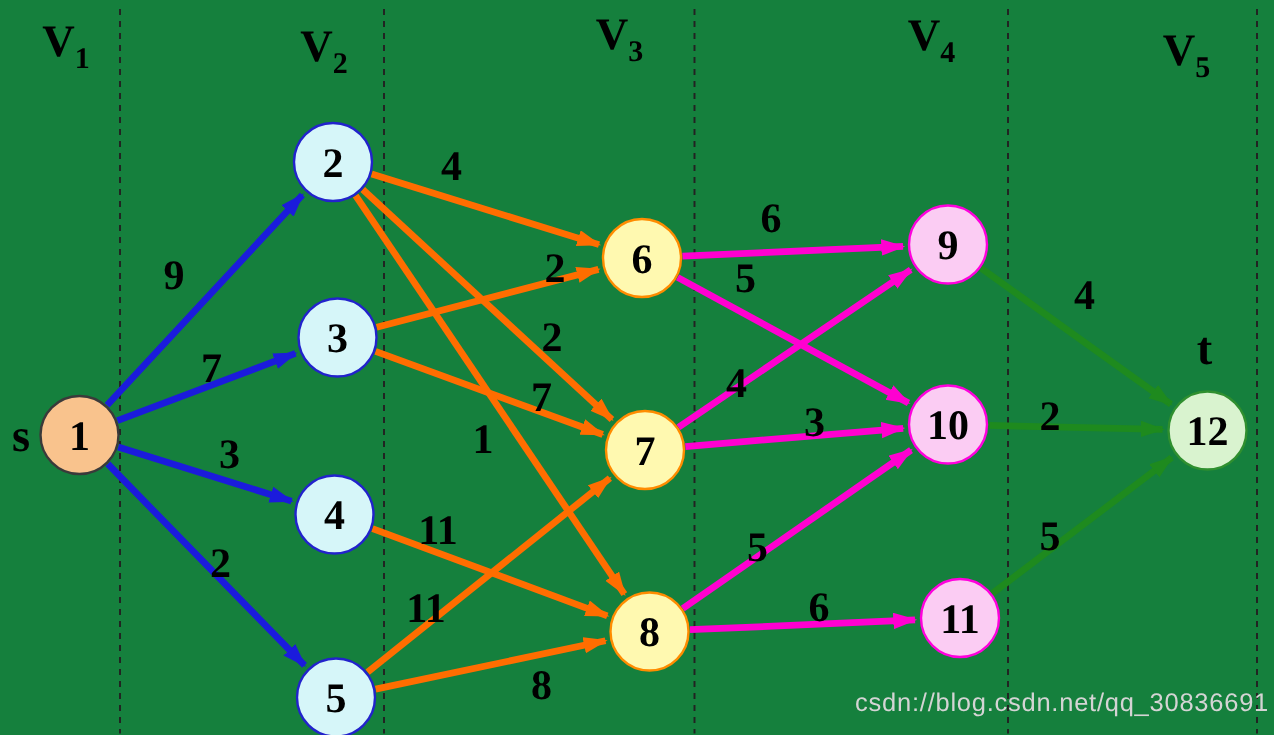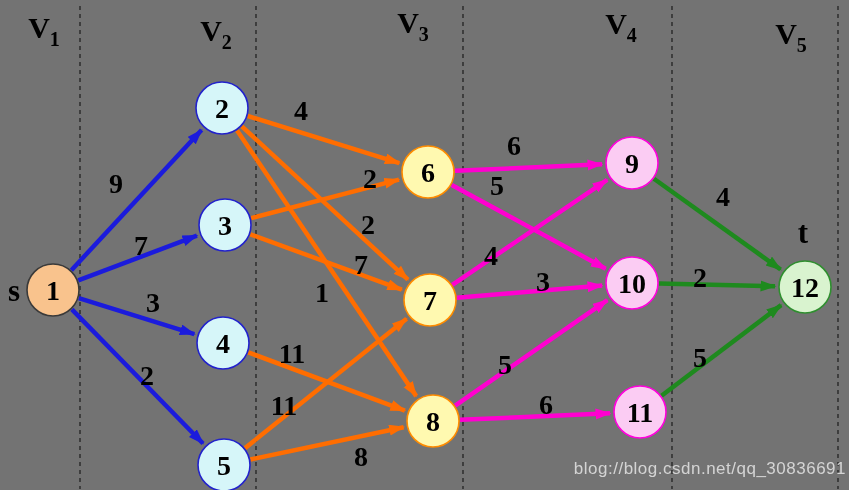--- a/index.html
+++ b/index.html
@@ -1,19 +1,19 @@
 <!DOCTYPE html>
 <html><head>
 <meta charset="utf-8">
 <style>
   html,body{margin:0;padding:0;background:#ffffff;}
   #stage{
     position:relative;
     width:849px;height:490px;
-    background:#737373;
+    background:#15803d;
     overflow:hidden;
     font-family:"Liberation Serif", serif;
   }
   #graph-svg{position:absolute;left:0;top:0;}
   #watermark{
     position:absolute;
     top:459px;right:3px;
     font-family:"Liberation Sans", sans-serif;
     font-size:17px;
     color:#d4d4d4;
@@ -136,14 +136,14 @@
         <circle cx="640" cy="412" r="26" fill="#fbccf3" stroke="#ff00dd" stroke-width="1.6"></circle>
         <text x="640" y="412" text-anchor="middle" dy="0.35em" font-size="28" font-weight="bold" fill="#000">11</text>
       </g>
       <g>
         <circle cx="805" cy="287" r="26" fill="#d9f3cf" stroke="#2f8f2f" stroke-width="1.6"></circle>
         <text x="805" y="287" text-anchor="middle" dy="0.35em" font-size="28" font-weight="bold" fill="#000">12</text>
       </g>
       <text x="14" y="290" text-anchor="middle" dy="0.35em" font-size="31" font-weight="bold" fill="#000">s</text>
       <text x="803" y="232" text-anchor="middle" dy="0.35em" font-size="31" font-weight="bold" fill="#000">t</text>
     </svg>
-  <div id="watermark">blog://blog.csdn.net/qq_30836691</div>
+  <div id="watermark">csdn://blog.csdn.net/qq_30836691</div>
 </div>
 
 </body></html>

